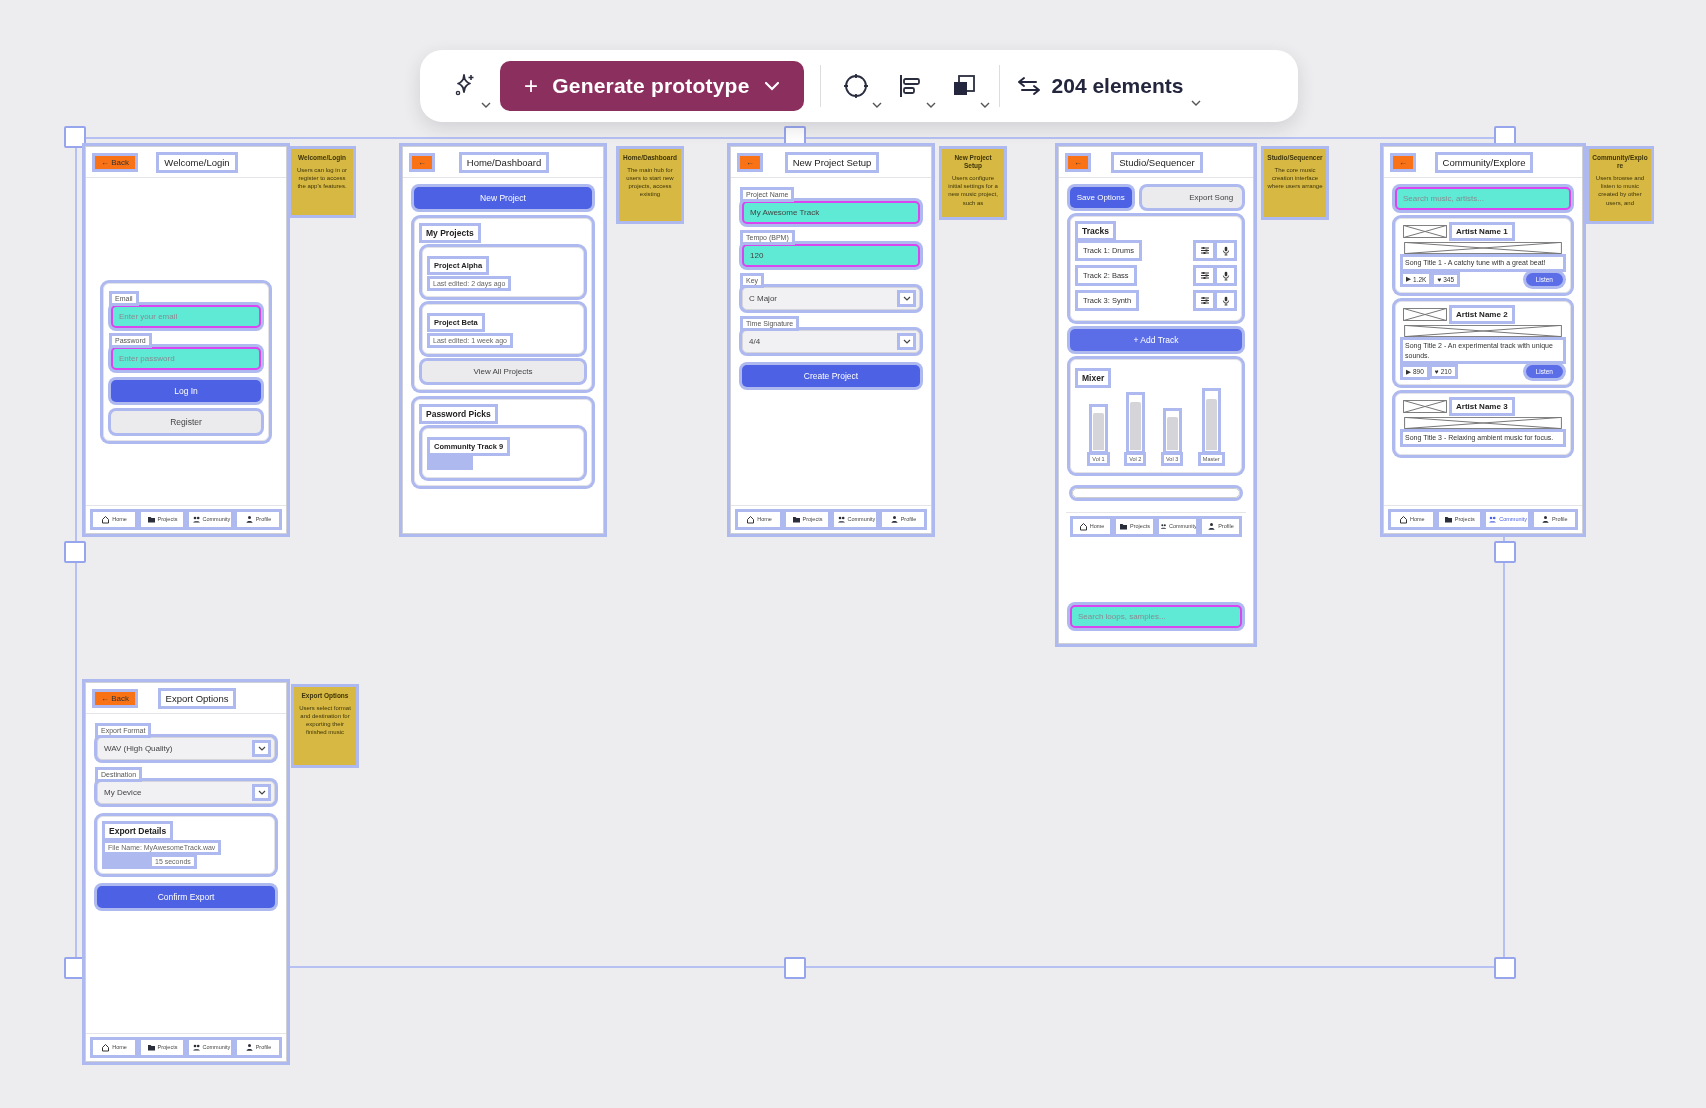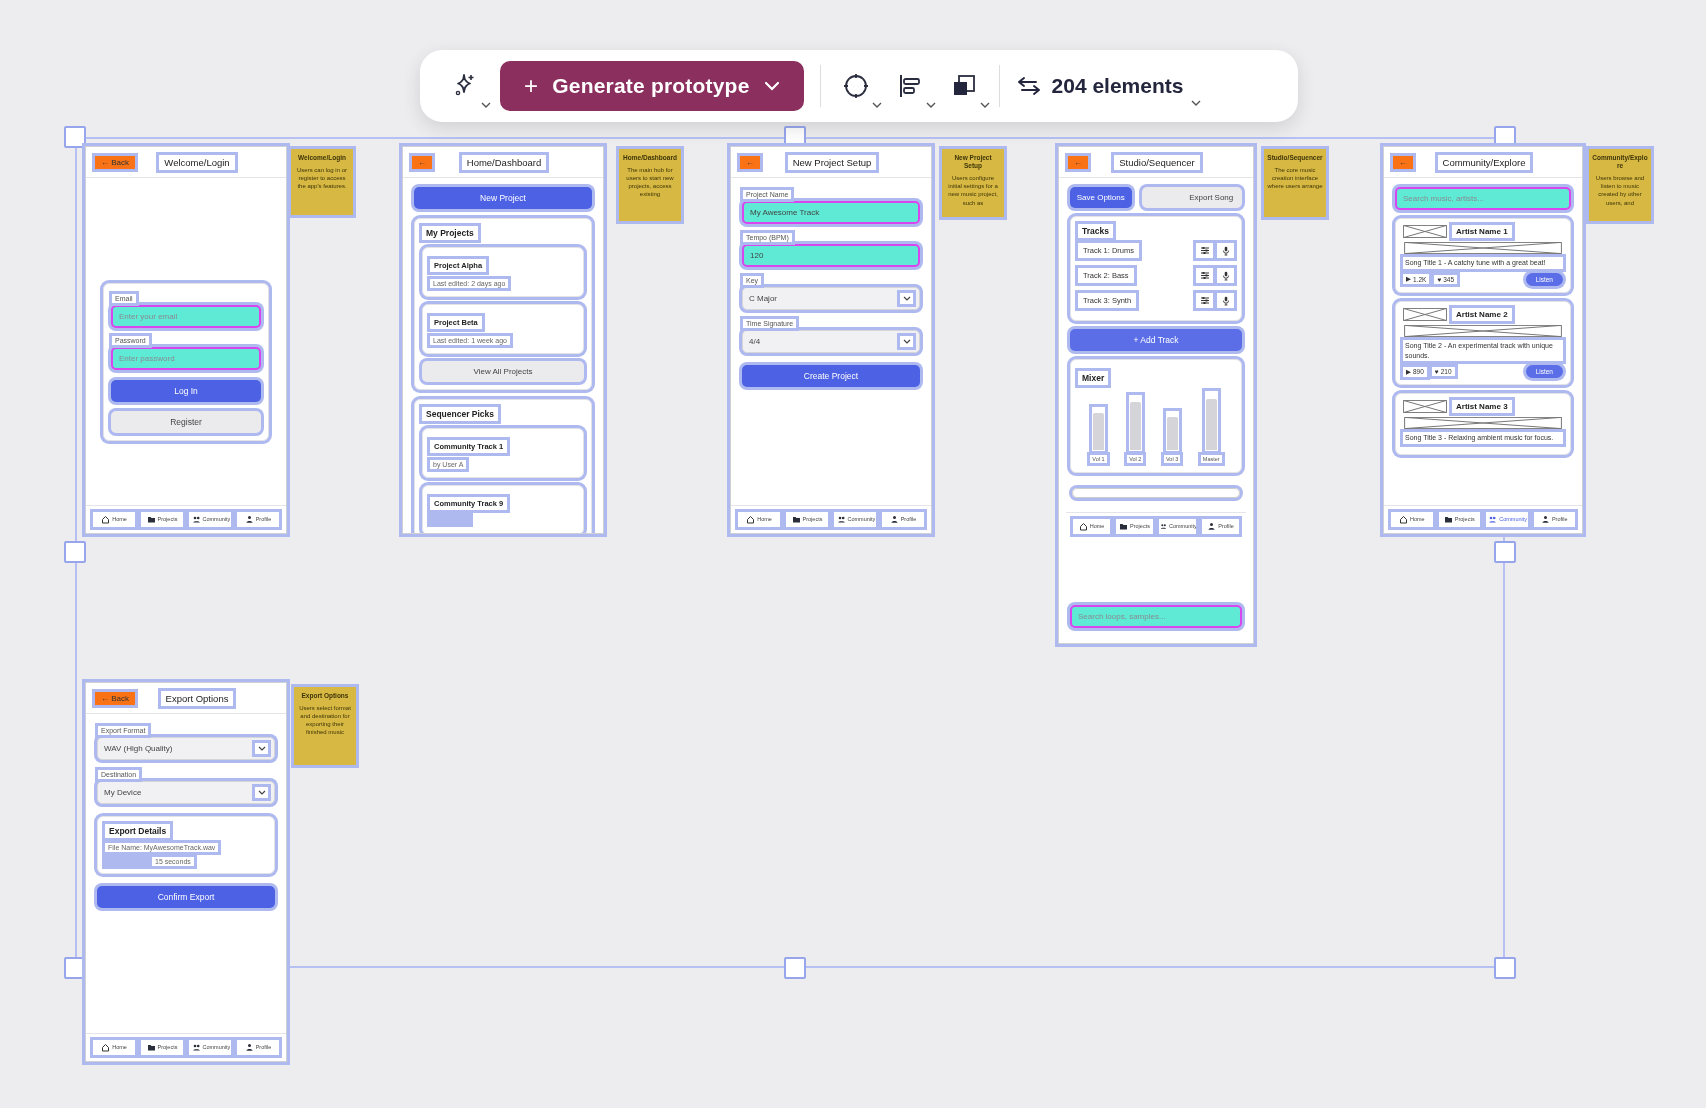--- a/index.html
+++ b/index.html
@@ -244,25 +244,21 @@
           <span class="h2chip" style="font-size:7.5px;">Project Alpha</span><br>
           <span class="chip" style="margin-top:4px;">Last edited: 2 days ago</span>
         </div>
         <div class="card">
           <span class="h2chip" style="font-size:7.5px;">Project Beta</span><br>
           <span class="chip" style="margin-top:4px;">Last edited: 1 week ago</span>
         </div>
         <button class="bg" style="font-size:8px;">View All Projects</button>
       </div>
       <div class="panel s" style="display:flex;flex-direction:column;gap:7px;">
-        <span class="h2chip">Sequencer Picks</span>
-        <div class="card">
-          <span class="h2chip" style="font-size:7.5px;">Community Track 1</span><br>
-          <span class="chip" style="margin-top:4px;">by User A</span>
-        </div>
+        <span class="h2chip">Password Picks</span>
         <div class="card">
           <span class="h2chip" style="font-size:7.5px;">Community Track 9</span><br>
           <span class="cover" style="width:40px;margin-top:5px;"></span>
         </div>
       </div>
     </div>
 
   </div>
 
   <div class="sticky s" style="left:619px;top:149px;height:72px;">

